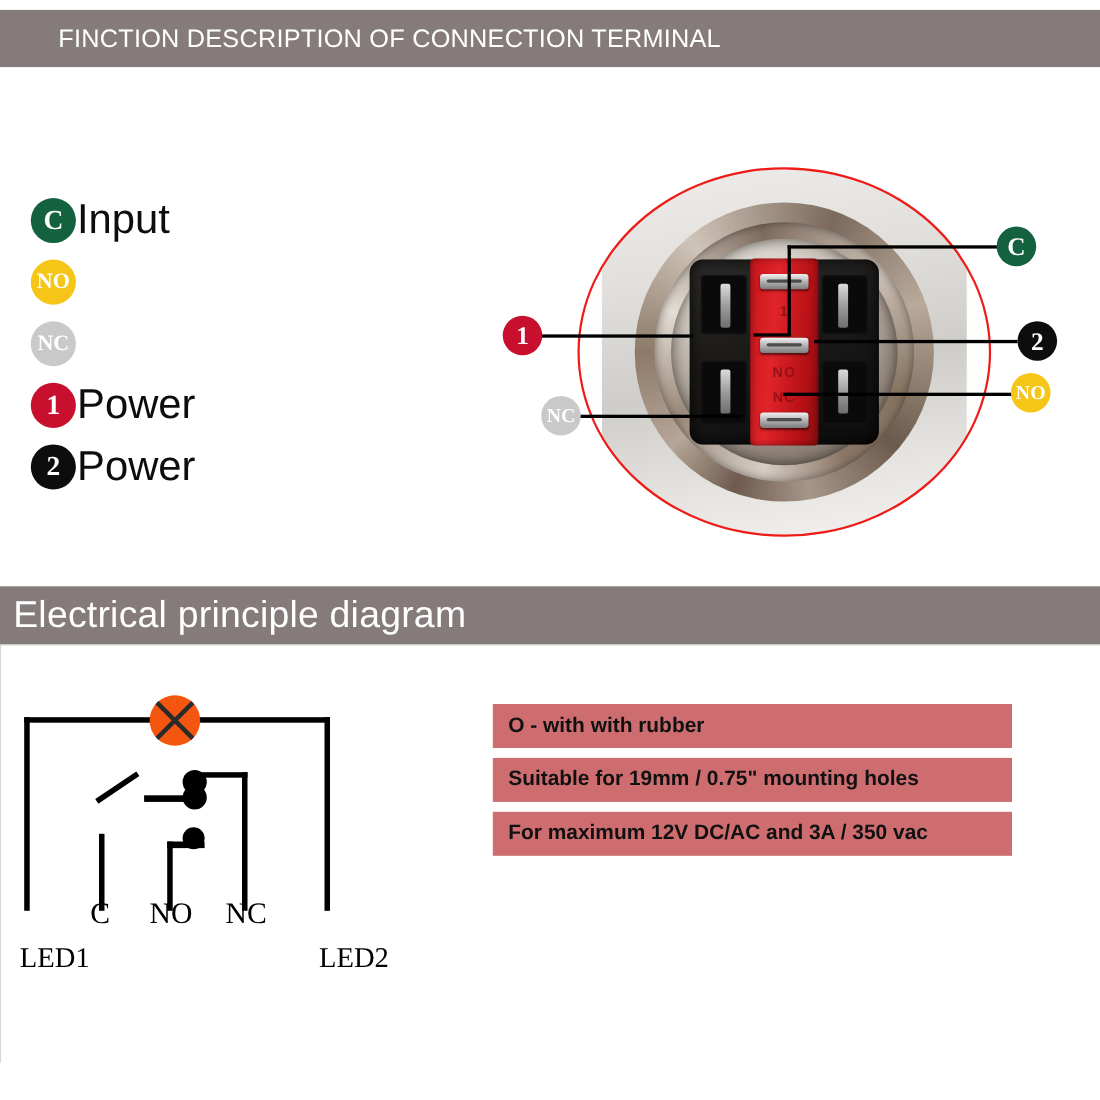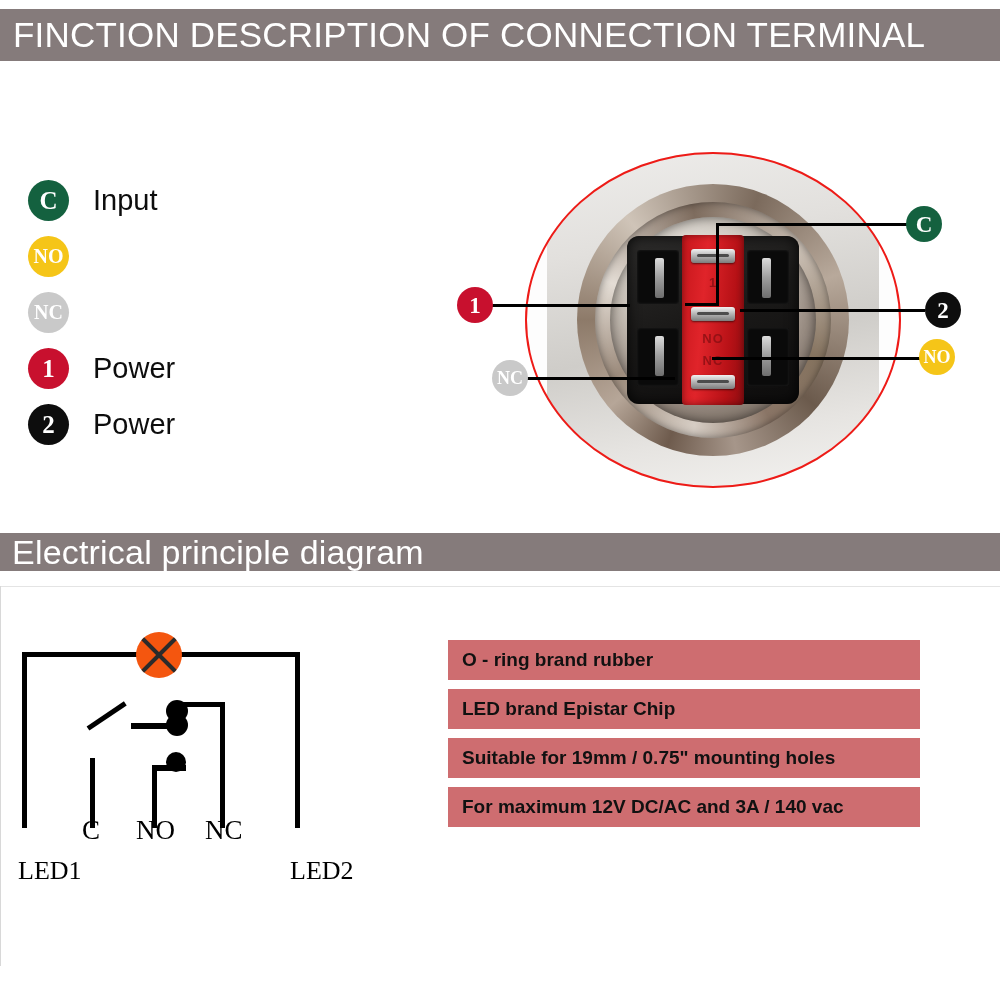--- a/index.html
+++ b/index.html
@@ -29,26 +29,27 @@
     color: #ffffff;
     font-weight: 400;
     letter-spacing: 0.2px;
     white-space: nowrap;
   }
   #header-bar {
     top: 9px;
     height: 52px;
   }
   #header-bar .section-title {
-    font-size: 35px;
+    font-size: 23px;
     padding-left: 13px;
+    margin-left: 40px;
   }
   #principle-bar {
     top: 533px;
-    height: 38px;
+    height: 53px;
   }
   #principle-bar .section-title {
     font-size: 34px;
     padding-left: 12px;
   }
 
   
   .frame-line-left {
     position: absolute;
     left: 0;
@@ -86,22 +87,22 @@
     align-items: center;
     justify-content: center;
     color: #ffffff;
     font-family: "Liberation Serif", serif;
     font-weight: 700;
     line-height: 1;
   }
   .badge.sz-1 { font-size: 25px; }
   .badge.sz-2 { font-size: 20px; }
   .legend-label {
-    margin-left: 24px;
-    font-size: 29px;
+    margin-left: 1px;
+    font-size: 38px;
     color: #0d0d0d;
     white-space: nowrap;
   }
 
   
   #photo-area {
     position: absolute;
     left: 440px;
     top: 140px;
     width: 560px;
@@ -471,24 +472,21 @@
 <div class="wire" style="left:152px; top:765px; width:5px;  height:63px;"></div>
 
 <div class="term-label" style="left:82px;  top:815px;">C</div>
 <div class="term-label" style="left:136px; top:815px;">NO</div>
 <div class="term-label" style="left:205px; top:815px;">NC</div>
 <div class="led-label" style="left:18px;  top:856px;">LED1</div>
 <div class="led-label" style="left:290px; top:856px;">LED2</div>
 
 <div id="features">
   <div class="feature-bar">
-    <div class="feature-text">O - ring brand rubber</div>
-  </div>
-  <div class="feature-bar">
-    <div class="feature-text">LED brand Epistar Chip</div>
+    <div class="feature-text">O - with with rubber</div>
   </div>
   <div class="feature-bar">
     <div class="feature-text">Suitable for 19mm / 0.75" mounting holes</div>
   </div>
   <div class="feature-bar">
-    <div class="feature-text">For maximum 12V DC/AC and 3A / 140 vac</div>
+    <div class="feature-text">For maximum 12V DC/AC and 3A / 350 vac</div>
   </div>
 </div>
 
 </body></html>

